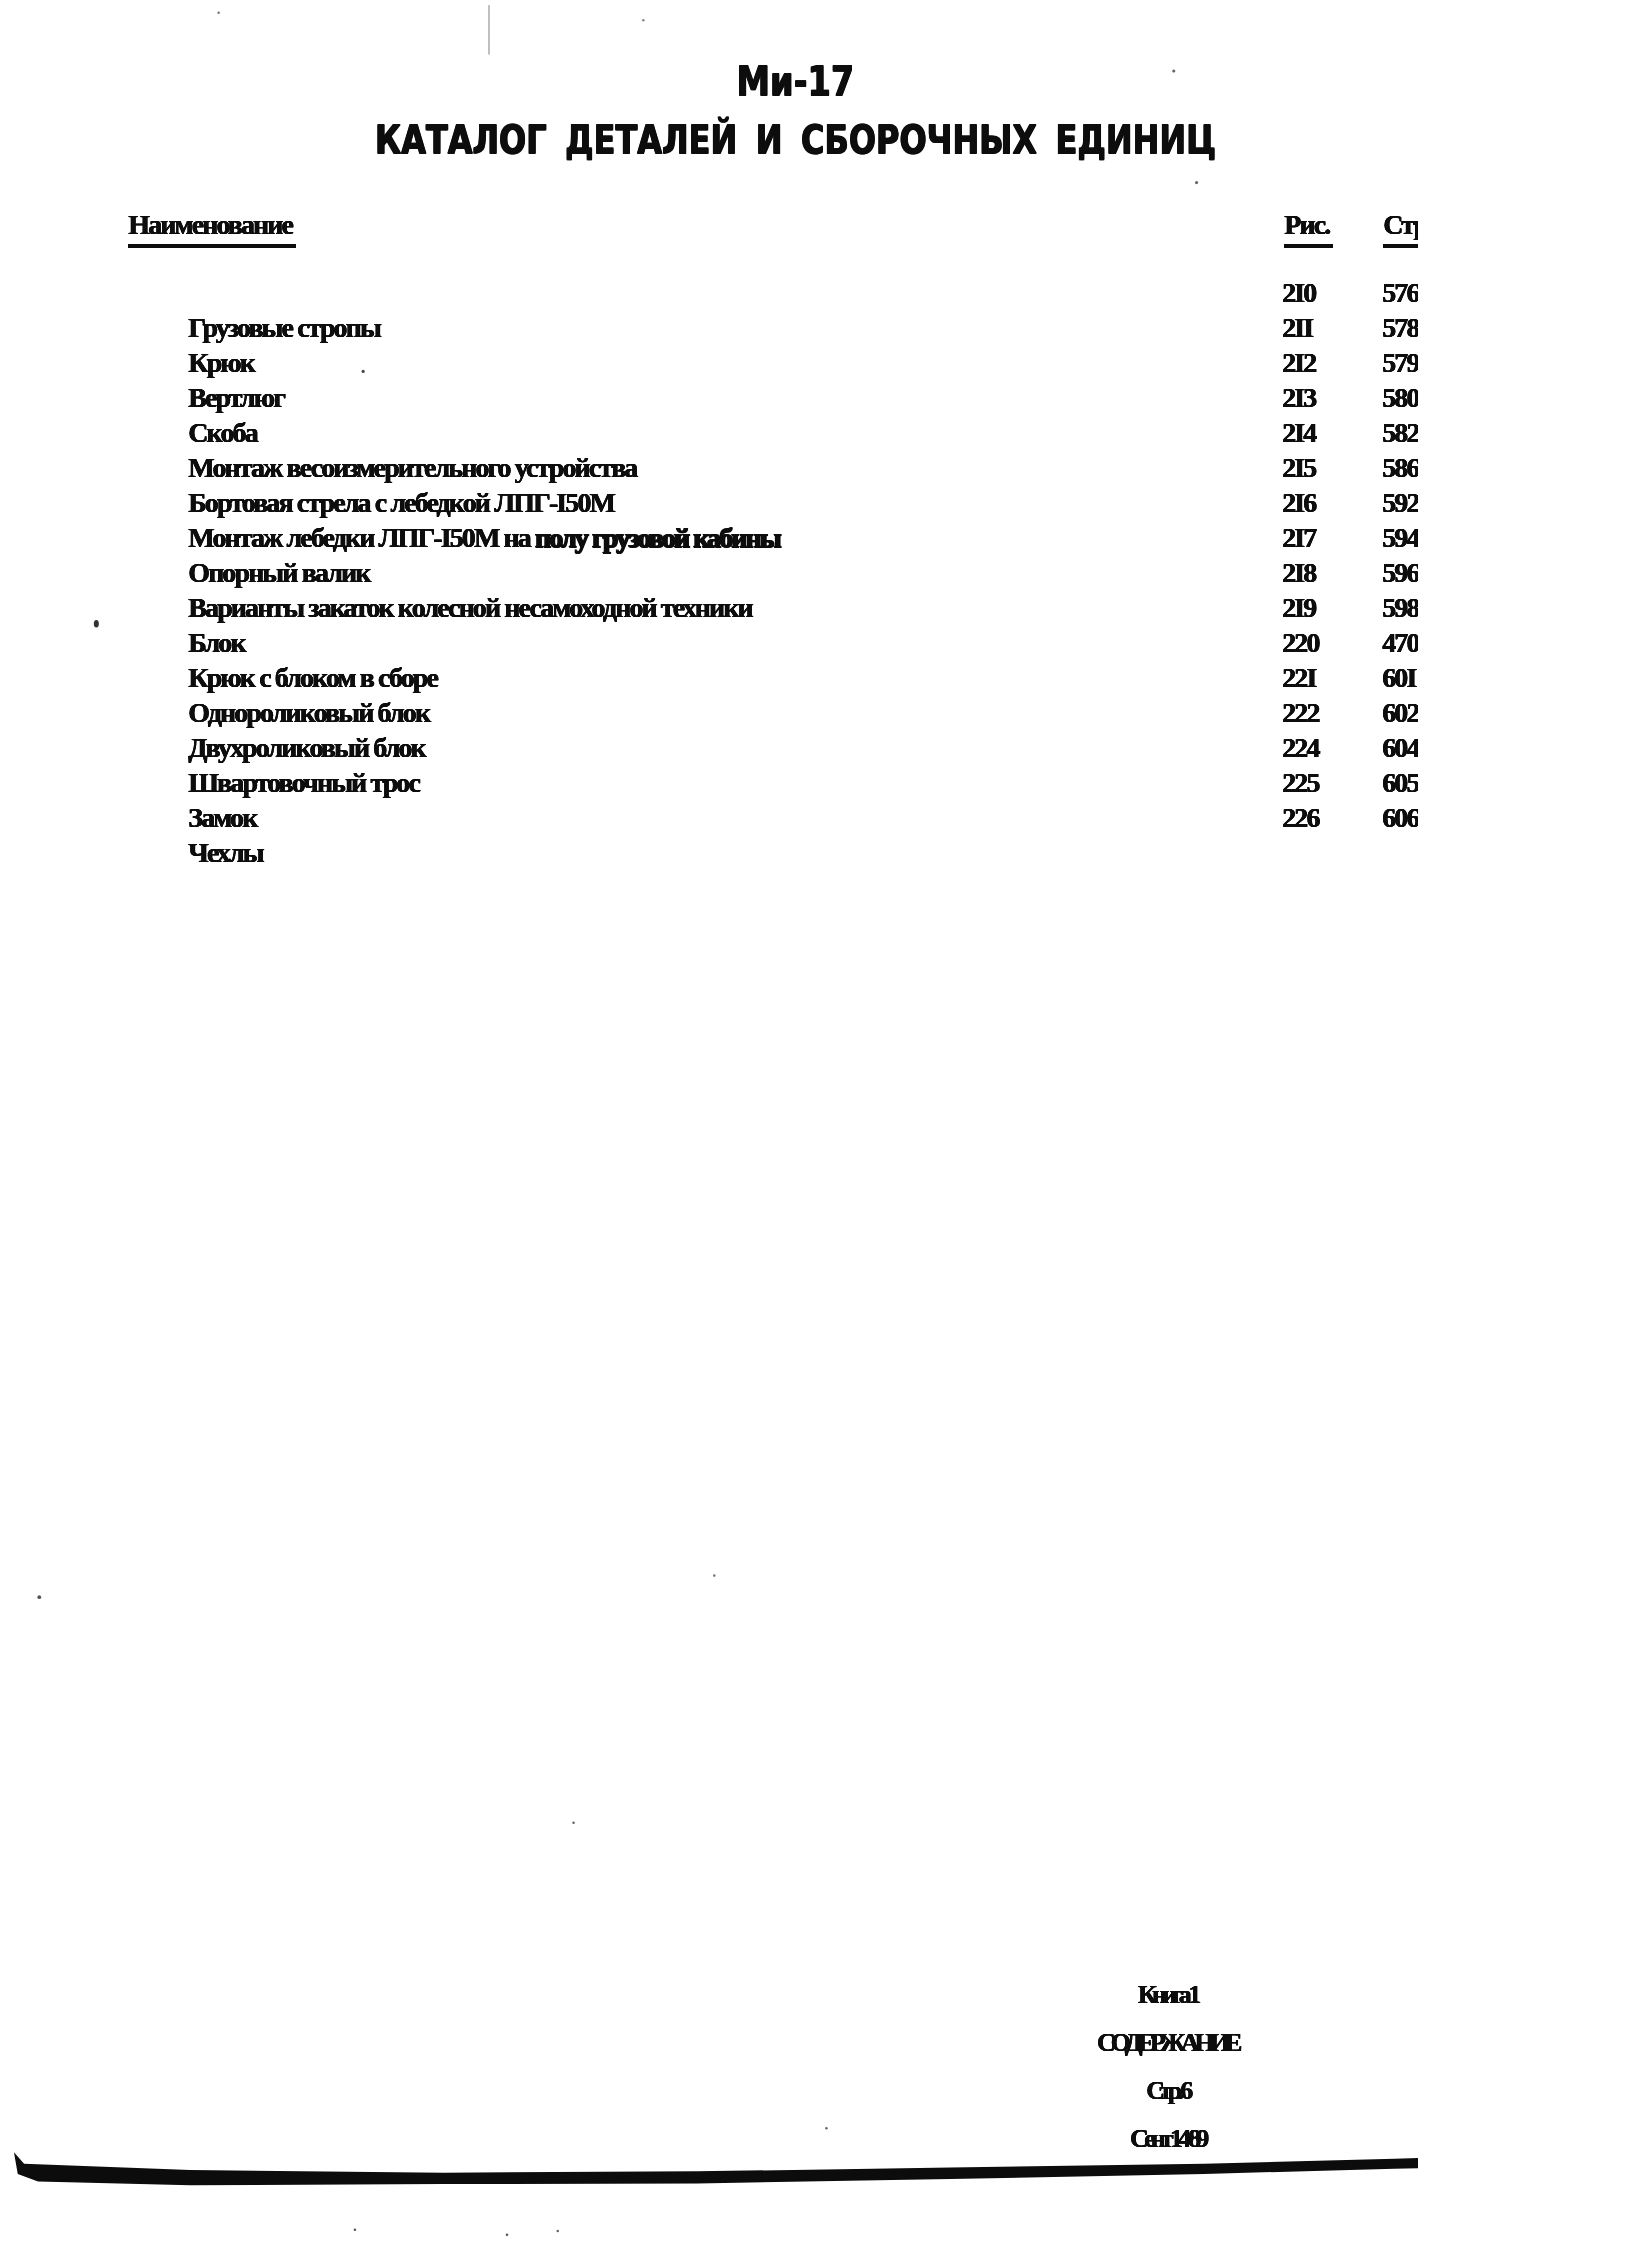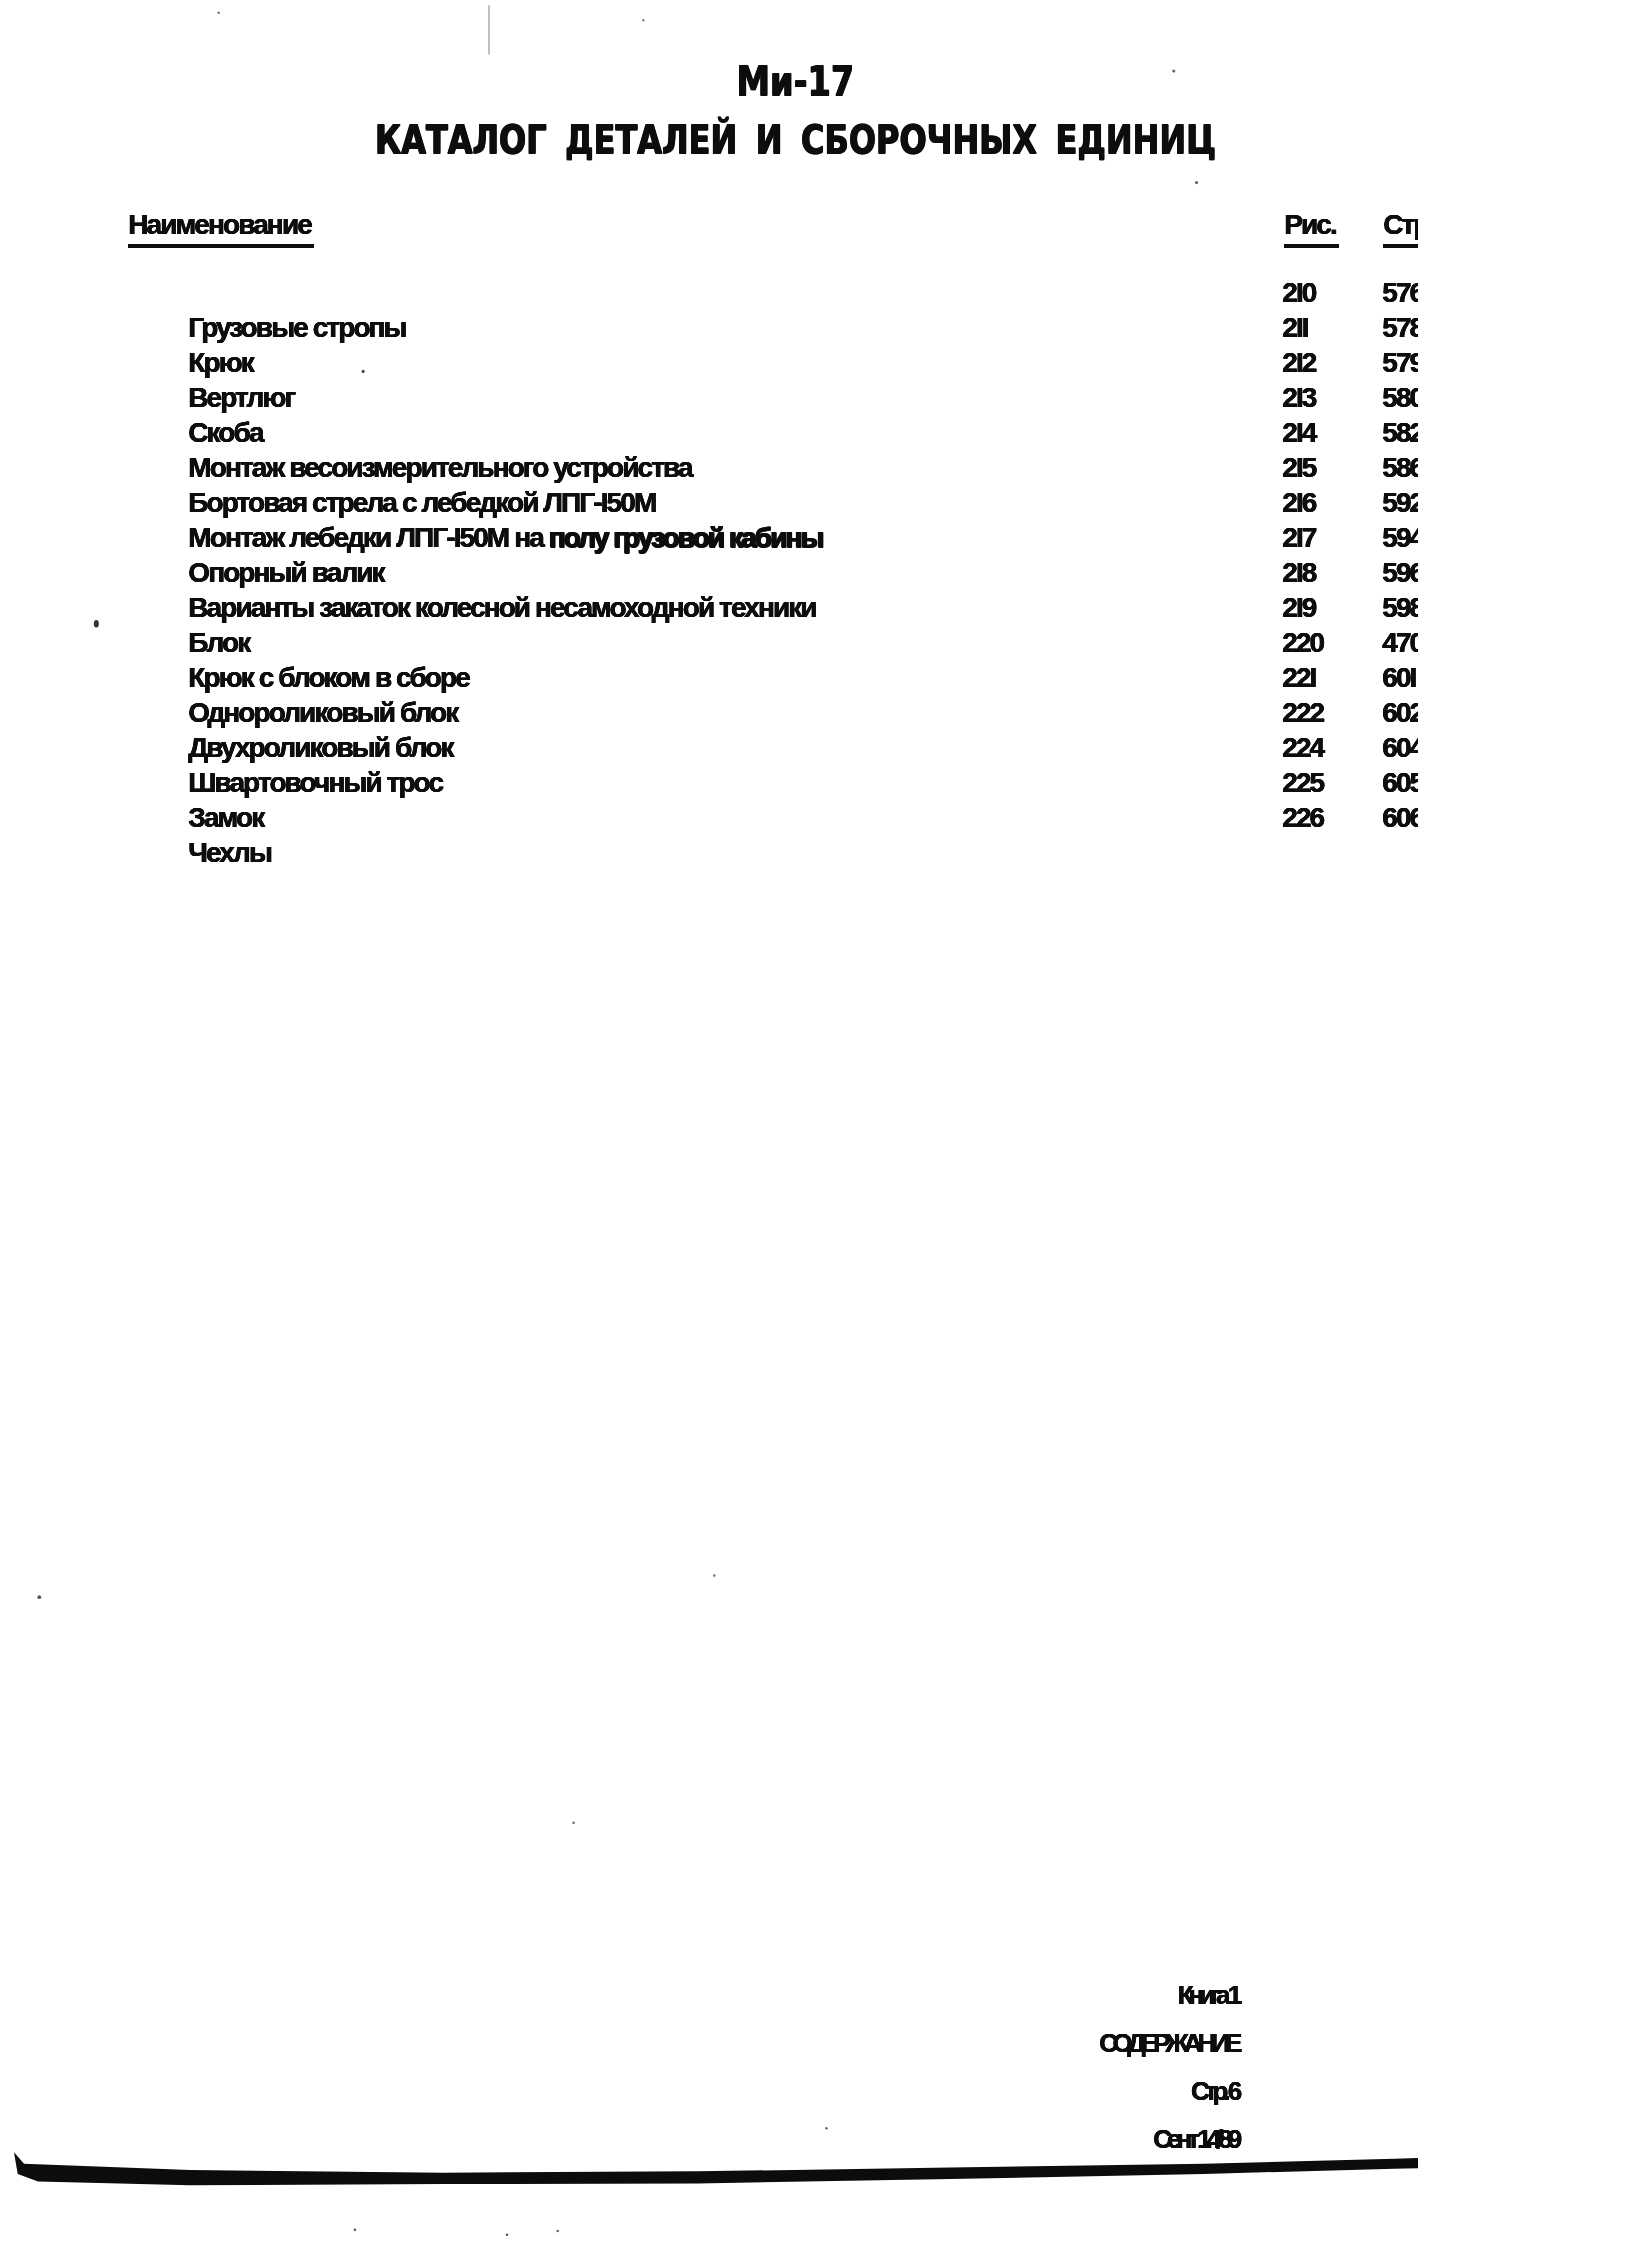--- a/index.html
+++ b/index.html
@@ -3,21 +3,21 @@
 <meta charset="utf-8">
 <style>
   html,body{margin:0;padding:0;background:#ffffff;}
   .page{
     position:relative;
     width:1418px;height:2250px;
     background:#ffffff;
     color:#0d0d0d;
     overflow:hidden;
   }
-  .mono{font-family:Liberation Sans, sans-serif;font-weight:700;}
+  .mono{font-family:Liberation Serif, serif;font-weight:700;text-align:center;}
   .sans{font-family:"DejaVu Sans","Liberation Sans",sans-serif;font-weight:700;}
   .ink{text-shadow:0.5px 0 currentColor,0 0.4px currentColor,0.5px 0.4px currentColor;}
   .heavy{text-shadow:1px 0 currentColor,-0.6px 0 currentColor,0 0.6px currentColor,1px 0.6px currentColor;}
 
   
   .title-block{position:absolute;left:0;top:61px;width:1590px;text-align:center;}
   .title-model{font-size:41px;line-height:41px;letter-spacing:0;
     transform:scaleX(0.82);transform-origin:50% 50%;
     text-shadow:1px 0 currentColor,0 0.8px currentColor,1px 0.8px currentColor;}
   .title-main{margin-top:18px;font-size:39px;line-height:39px;word-spacing:9px;

